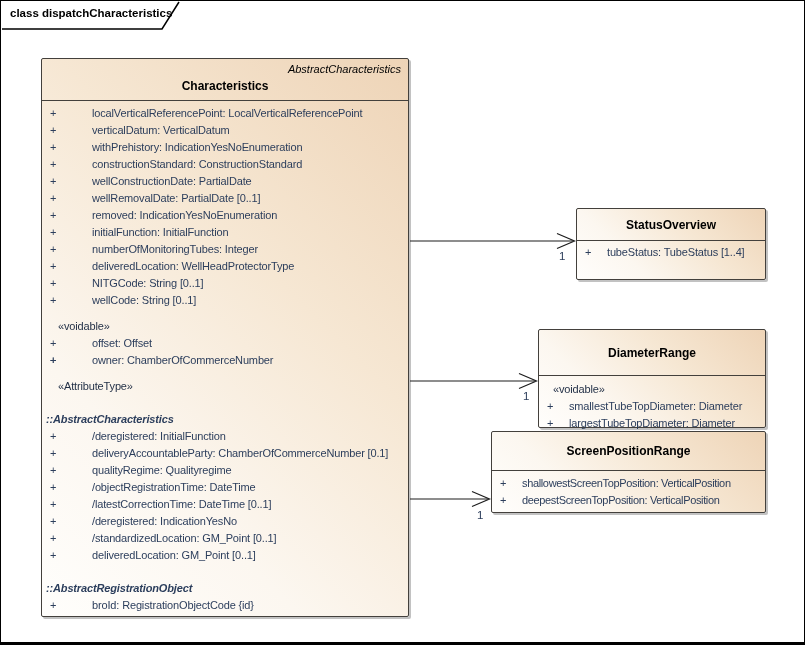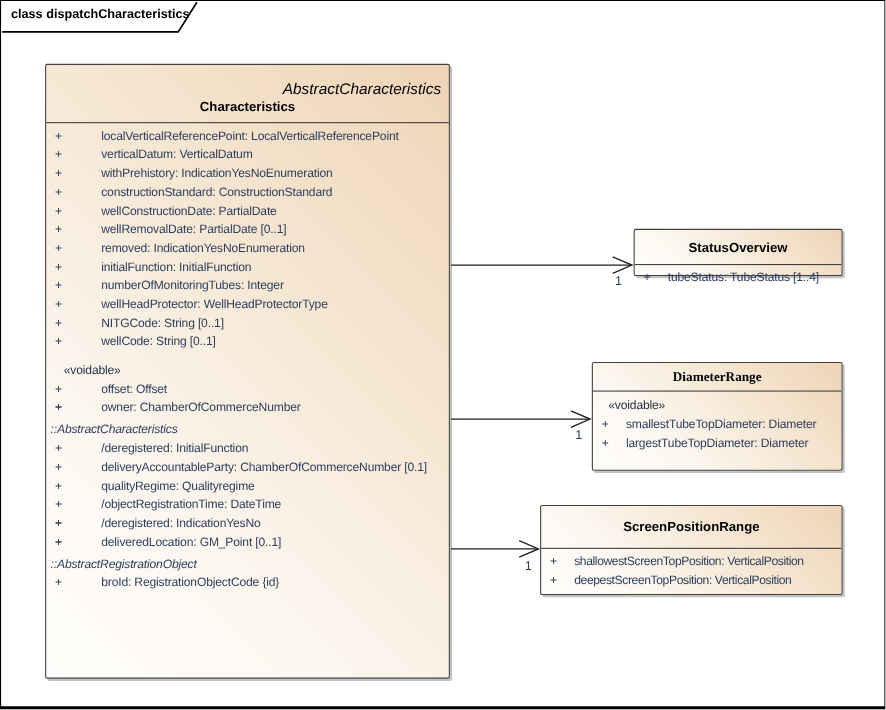--- a/index.html
+++ b/index.html
@@ -29,49 +29,49 @@
   .cls {
     position:absolute;
     border:1px solid #43403c;
     border-radius:2px;
     background:linear-gradient(225deg,#eed4b7 0%,#f6e7d3 38%,#fcf7f0 72%,#fffefc 100%);
     box-shadow:2px 2px 0 0 #c2c2c2;
     color:#2c3e5c;
   }
   .cls .hdr { border-bottom:1px solid #43403c; }
   .cls .stype {
-    text-align:right; font-style:italic; font-size:14px; color:#000;
-    padding:4px 7px 0 0; line-height:13px;margin-top:11px;
+    text-align:right; font-style:italic; font-size:11px; color:#000;
+    padding:4px 7px 0 0; line-height:13px;
   }
   .cls .cname {
     text-align:center; font-weight:bold; font-size:12px; color:#000;
     padding:3px 0 7px 0;
   }
   .cls .hdr2 {
     display:flex; align-items:center; justify-content:center;
     font-weight:bold; font-size:12px; color:#000;
     border-bottom:1px solid #43403c;
   }
   .cls .body { padding:4px 2px 0 0; font-size:11px; letter-spacing:-0.15px; }
   .row { line-height:17px; white-space:nowrap; }
   .row.attr { position:relative; padding-left:50px; }
   .row.attr .vis { position:absolute; left:8px; }
   .row.stereo { padding-left:16px; margin-top:9px; color:#1f2d44; }
   .body .row.stereo:first-child { margin-top:1px; }
-  .row.section { padding-left:4px; margin-top:3px; font-style:italic; }
+  .row.section { padding-left:4px; margin-top:16px; font-style:italic;font-weight:bold; }
   .cls.small .row.attr { padding-left:30px; }
   .cls.small .row.stereo { padding-left:14px; }
 
   #cls-characteristics { left:40px; top:57px; width:368px; height:559px; }
-  #cls-status          { left:575px; top:207px; width:190px; height:43px; }
+  #cls-status          { left:575px; top:207px; width:190px; height:72px; }
   #cls-status .hdr2    { height:32px; }
   #cls-status .body    { padding-top:3px; }
   #cls-diameter        { left:537px; top:328px; width:228px; height:99px; }
-  #cls-diameter .hdr2  { height:26px;font-family:Liberation Serif, serif; }
-  #cls-screen          { left:490px; top:458px; width:275px; height:82px; }
+  #cls-diameter .hdr2  { height:46px; }
+  #cls-screen          { left:490px; top:430px; width:275px; height:82px; }
   #cls-screen .hdr2    { height:39px; }
   #cls-screen .body    { letter-spacing:-0.35px; }
 
   .mult {
     position:absolute; font-size:11.5px; color:#2c3e5c; line-height:12px;
   }
   #mult-0 { left:558px; top:249px; }
   #mult-1 { left:522px; top:389px; }
   #mult-2 { left:476px; top:508px; }
 </style>
@@ -88,35 +88,36 @@
     <div class="body">
         <div class="row attr"><span class="vis">+</span><span>localVerticalReferencePoint: LocalVerticalReferencePoint</span></div>
         <div class="row attr"><span class="vis">+</span><span>verticalDatum: VerticalDatum</span></div>
         <div class="row attr"><span class="vis">+</span><span>withPrehistory: IndicationYesNoEnumeration</span></div>
         <div class="row attr"><span class="vis">+</span><span>constructionStandard: ConstructionStandard</span></div>
         <div class="row attr"><span class="vis">+</span><span>wellConstructionDate: PartialDate</span></div>
         <div class="row attr"><span class="vis">+</span><span>wellRemovalDate: PartialDate [0..1]</span></div>
         <div class="row attr"><span class="vis">+</span><span>removed: IndicationYesNoEnumeration</span></div>
         <div class="row attr"><span class="vis">+</span><span>initialFunction: InitialFunction</span></div>
         <div class="row attr"><span class="vis">+</span><span>numberOfMonitoringTubes: Integer</span></div>
-        <div class="row attr"><span class="vis">+</span><span>wellHeadProtector: WellHeadProtectorType</span></div>
+        <div class="row attr"><span class="vis">+</span><span>deliveredLocation: WellHeadProtectorType</span></div>
         <div class="row attr"><span class="vis">+</span><span>NITGCode: String [0..1]</span></div>
         <div class="row attr"><span class="vis">+</span><span>wellCode: String [0..1]</span></div>
         <div class="row stereo">«voidable»</div>
         <div class="row attr"><span class="vis">+</span><span>offset: Offset</span></div>
         <div class="row attr"><span class="vis">+</span></div>
         <div class="row attr"><span class="vis">+</span><span>owner: ChamberOfCommerceNumber</span></div>
+        <div class="row stereo">«AttributeType»</div>
         <div class="row section">::AbstractCharacteristics</div>
         <div class="row attr"><span class="vis">+</span><span>/deregistered: InitialFunction</span></div>
         <div class="row attr"><span class="vis">+</span><span>deliveryAccountableParty: ChamberOfCommerceNumber [0.1]</span></div>
         <div class="row attr"><span class="vis">+</span><span>qualityRegime: Qualityregime</span></div>
         <div class="row attr"><span class="vis">+</span><span>/objectRegistrationTime: DateTime</span></div>
-        <div class="row attr"><span class="vis">+</span></div>
+        <div class="row attr"><span class="vis">+</span><span>/latestCorrectionTime: DateTime [0..1]</span></div>
         <div class="row attr"><span class="vis">+</span><span>/deregistered: IndicationYesNo</span></div>
-        <div class="row attr"><span class="vis">+</span></div>
+        <div class="row attr"><span class="vis">+</span><span>/standardizedLocation: GM_Point [0..1]</span></div>
         <div class="row attr"><span class="vis">+</span><span>deliveredLocation: GM_Point [0..1]</span></div>
         <div class="row section">::AbstractRegistrationObject</div>
         <div class="row attr"><span class="vis">+</span><span>broId: RegistrationObjectCode {id}</span></div>
       </div>
   </div>
 
   <div id="cls-status" class="cls small">
     <div class="hdr2">StatusOverview</div>
     <div class="body">
         <div class="row attr"><span class="vis">+</span><span>tubeStatus: TubeStatus [1..4]</span></div>

